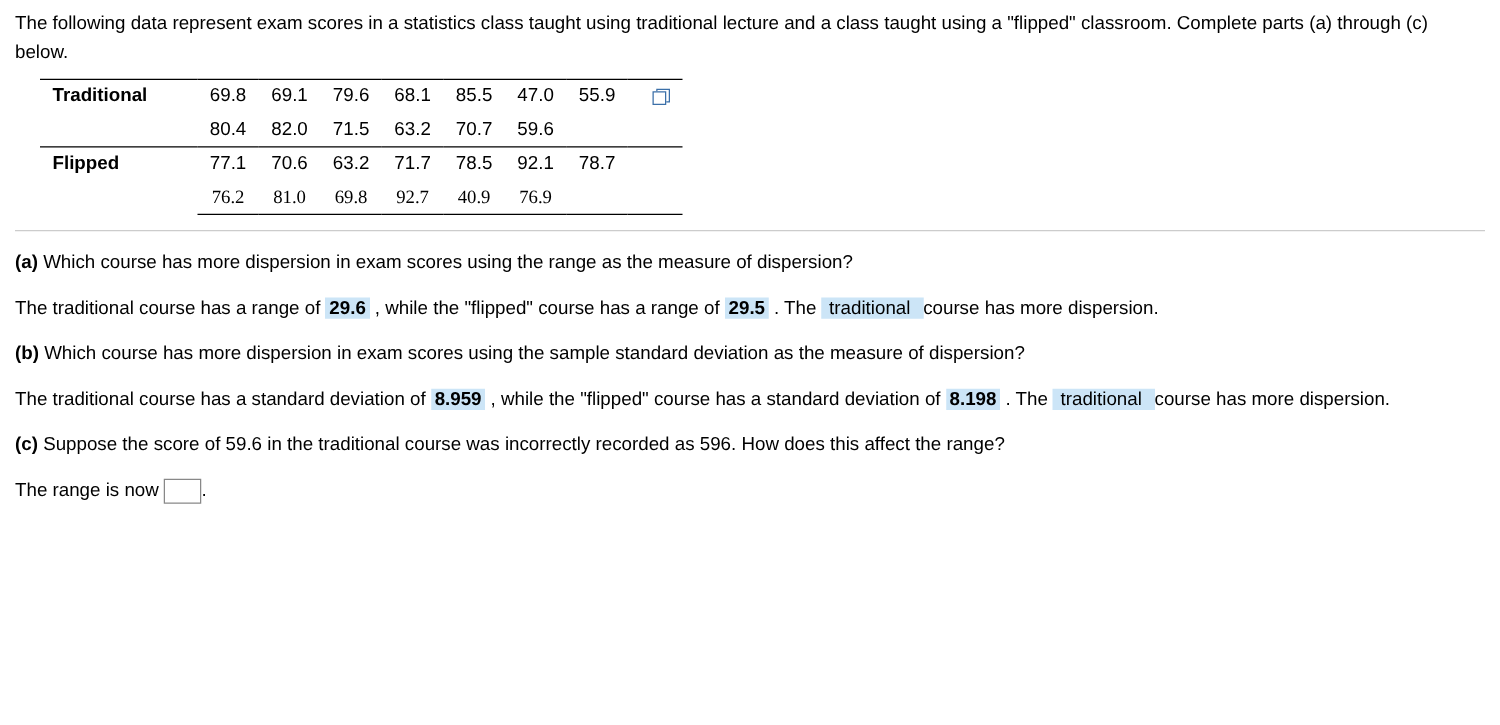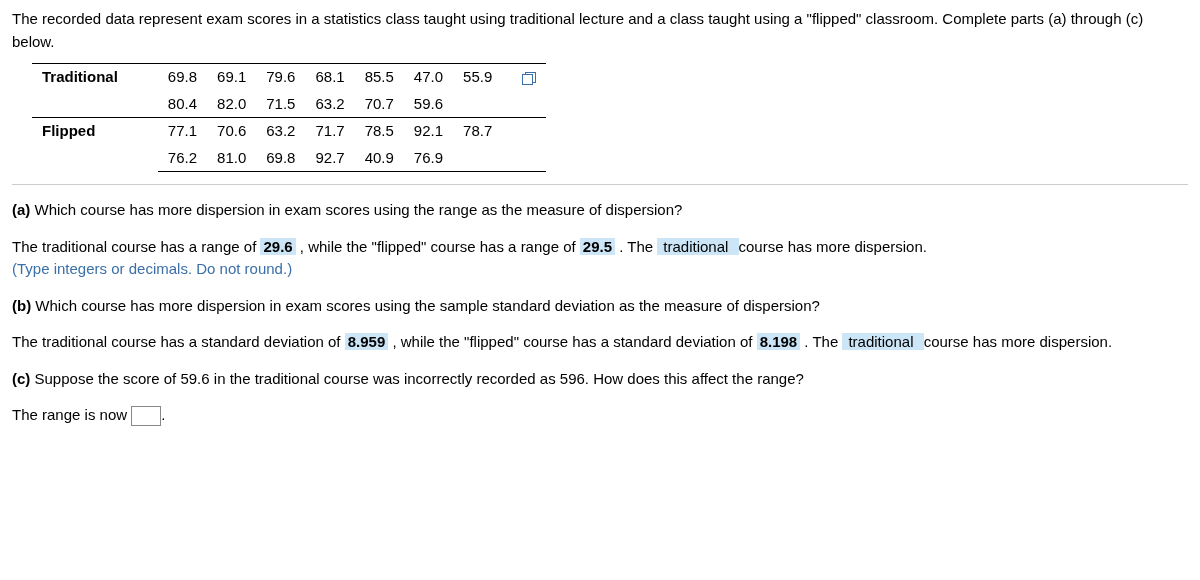--- a/index.html
+++ b/index.html
@@ -25,20 +25,21 @@
     .data-table .label {
       font-weight: bold;
       text-align: left;
       padding-right: 40px;
     }
     .data-table .top-border td {
       border-top: 1px solid #000;
     }
     .data-table .bottom-border td {
       border-bottom: 1px solid #000;
+      font-family: Liberation Serif, serif;
     }
     .section {
       margin: 14px 0;
     }
     .partlabel {
       font-weight: bold;
     }
     .answer {
       background: #cce5f7;
       padding: 0 3px;
@@ -88,21 +89,21 @@
     }
     hr.divider {
       border: none;
       border-top: 1px solid #ccc;
       margin: 8px 0;
     }
   </style>
 </head>
 <body>
 
-<div class="intro">The recorded data represent exam scores in a statistics class taught using traditional lecture and a class taught using a "flipped" classroom. Complete parts (a) through (c) below.</div>
+<div class="intro">The following data represent exam scores in a statistics class taught using traditional lecture and a class taught using a "flipped" classroom. Complete parts (a) through (c) below.</div>
 
 <table class="data-table">
   <tbody>
       <tr class="top-border">
     <td class="label" rowspan="2">Traditional</td>
     <td>69.8</td>
     <td>69.1</td>
     <td>79.6</td>
     <td>68.1</td>
     <td>85.5</td>
@@ -145,21 +146,20 @@
   </table>
 
 <hr class="divider">
 
 <div class="section">
   <span class="partlabel">(a)</span><span> Which course has more dispersion in exam scores using the range as the measure of dispersion?</span>
 </div>
 
 <div class="section">
   <span>The traditional course has a range of </span><span class="answer">29.6</span><span> , while the "flipped" course has a range of </span><span class="answer">29.5</span><span> . The </span><span class="dropdown-answer"> traditional </span><span> course has more dispersion.</span><br>
-  <span class="instruction">(Type integers or decimals. Do not round.)</span>
 </div>
 
 <div class="section">
   <span class="partlabel">(b)</span><span> Which course has more dispersion in exam scores using the sample standard deviation as the measure of dispersion?</span>
 </div>
 
 <div class="section">
   <span>The traditional course has a standard deviation of </span><span class="answer">8.959</span><span> , while the "flipped" course has a standard deviation of </span><span class="answer">8.198</span><span> . The </span><span class="dropdown-answer"> traditional </span><span> course has more dispersion.</span><br>
 </div>
 

